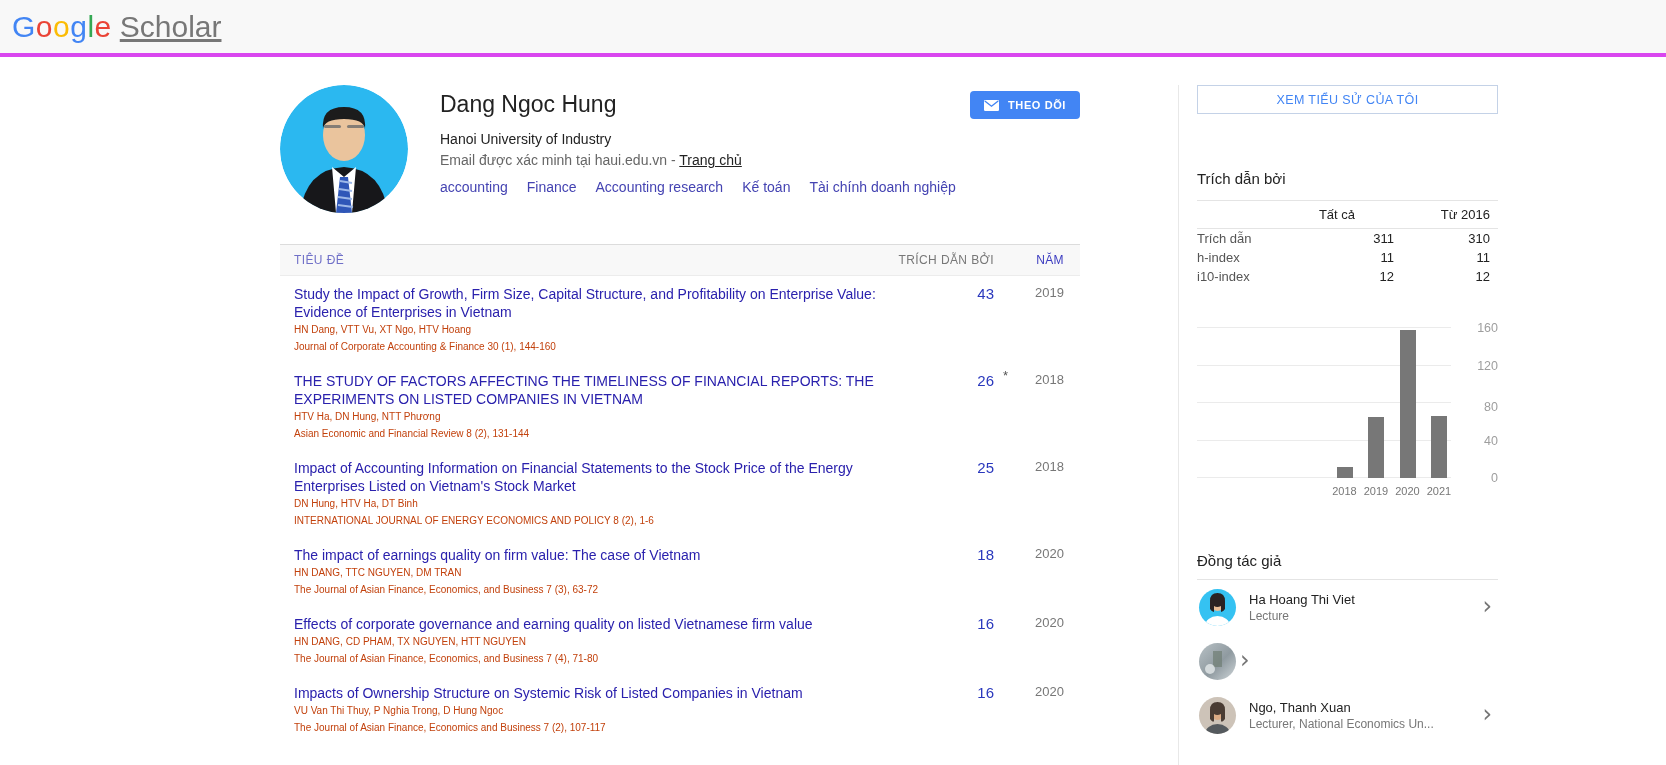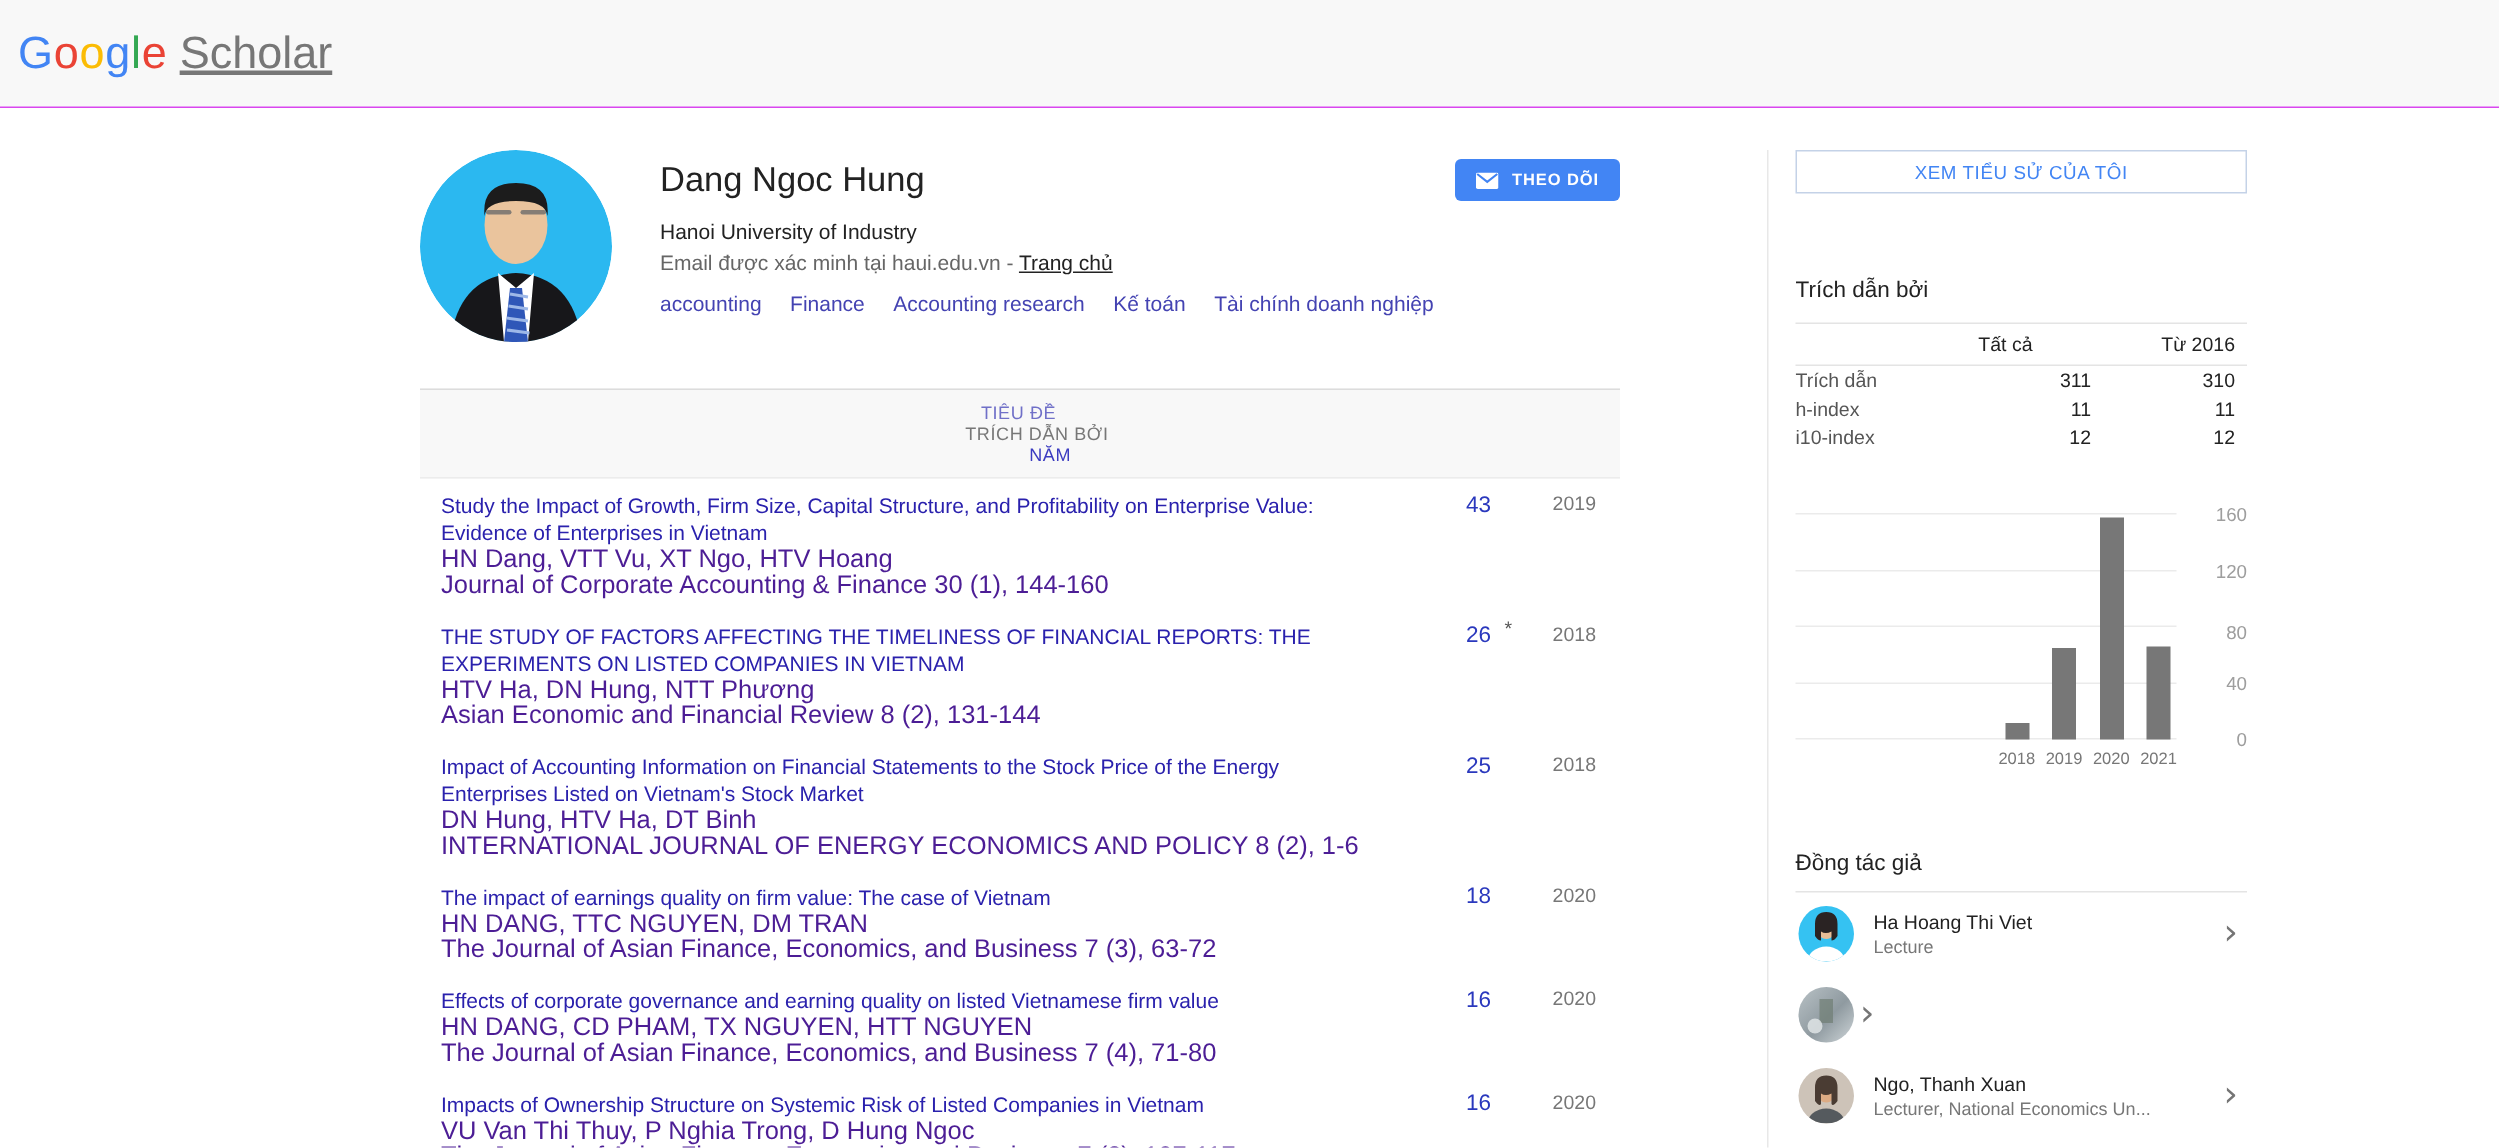--- a/index.html
+++ b/index.html
@@ -1,20 +1,20 @@
 <!DOCTYPE html>
 <html><head>
 <meta charset="utf-8">
 <style>
   * { margin:0; padding:0; box-sizing:border-box; }
   html,body { width:1666px; height:765px; overflow:hidden; background:#fff;
     font-family:"Liberation Sans","DejaVu Sans",sans-serif; color:#222; }
 
   
-  .topbar { height:72px; background:#f8f8f8; border-bottom:1px solid #d946ef;
+  .topbar { height:57px; background:#f8f8f8; border-bottom:4px solid #d946ef;
     display:flex; align-items:center; padding-left:12px; }
   .logo { display:flex; align-items:baseline; cursor:pointer; }
   .logo .g-word { font-size:30px; letter-spacing:.5px; font-weight:500; }
   .logo .g-word span { }
   .logo .scholar { font-size:30px; color:#777; margin-left:8px; font-weight:400;text-decoration:underline; }
 
   
   .content { display:flex; padding-top:28px; }
   .main { margin-left:280px; width:800px; }
   .sidebar { margin-left:98px; width:319px; border-left:1px solid #e8e8e8;
@@ -32,30 +32,30 @@
   .interests a { font-size:14px; color:#4443b2; text-decoration:none; cursor:pointer; }
   .follow-btn { flex:none; margin-top:6px; background:#4285f4; color:#fff; border:none;
     border-radius:4px; height:28px; padding:0 14px; font-size:11px; font-weight:bold;
     letter-spacing:.6px; display:flex; align-items:center; gap:9px; cursor:pointer;
     font-family:inherit; }
 
   
   .pubtable { margin-top:31px; }
   .pub-head { display:flex; align-items:center; background:#f8f8f8;
     border-top:1px solid #dcdcdc; border-bottom:1px solid #ececec;
-    padding:8px 16px 8px 14px; font-size:12px; letter-spacing:.4px;flex-direction:column; }
+    padding:8px 16px 8px 14px; font-size:12px; letter-spacing:.4px; }
   .pub-head .h-title { flex:1; color:#7070c8; cursor:pointer; }
   .pub-head .h-cite { width:120px; text-align:right; color:#777; cursor:pointer; white-space:nowrap; }
   .pub-head .h-year { width:70px; text-align:right; color:#3b3bc0; cursor:pointer; }
   .pub-row { display:flex; padding:9px 16px 8px 14px; }
   .pub-row:first-of-type { margin-top:5px; }
   .pc-main { flex:1; padding-right:10px; }
   .p-title { font-size:14px; line-height:18px; color:#2a21ad; text-decoration:none;
     display:block; cursor:pointer; }
-  .p-authors,.p-venue { font-size:17px; line-height:16px; color:#4c1d95; margin-top:1px; }
+  .p-authors,.p-venue { font-size:10px; line-height:16px; color:#c2410c; margin-top:1px; }
   .pc-cite { width:60px; text-align:right; position:relative; flex:none; }
   .pc-cite a { font-size:15px; color:#2a38bd; text-decoration:none; cursor:pointer; }
   .pc-cite .star { position:absolute; right:-14px; top:-4px; font-size:13px; color:#555; }
   .pc-year { width:70px; text-align:right; font-size:13px; color:#777; flex:none; }
 
   
   .viewprof-btn { width:301px; height:29px; background:#fff; border:1px solid #c4d2e7;
     color:#4285f4; font-size:12.5px; letter-spacing:.4px; cursor:pointer; font-family:inherit; }
   .sb-section-title { font-size:15px; color:#222; }
   .citedby { margin-top:56px; width:301px; }

